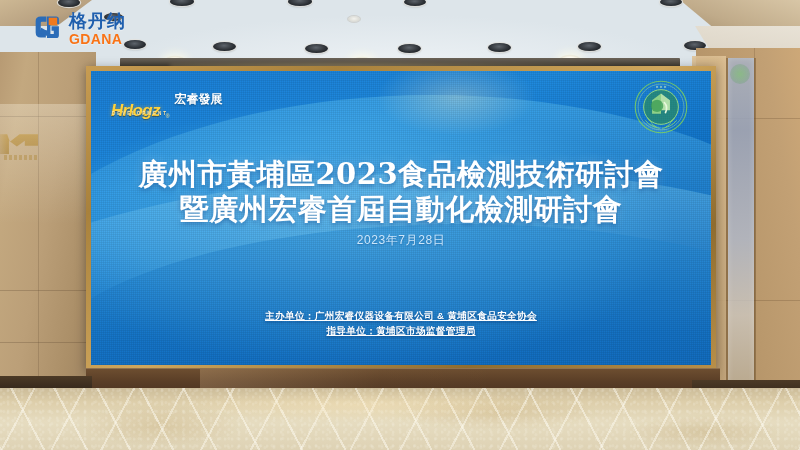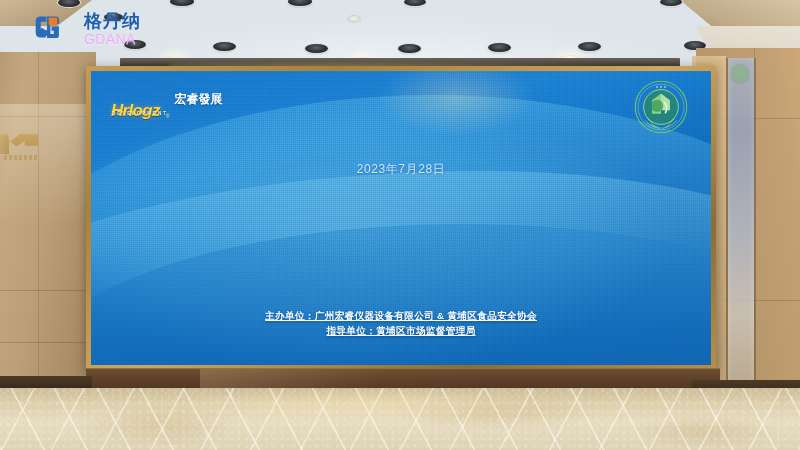--- a/index.html
+++ b/index.html
@@ -289,29 +289,29 @@
   }
   .floor-glow {
     position:absolute; left:180px; bottom:28px; width:360px; height:34px;
     background:radial-gradient(ellipse at center, rgba(255,235,190,.35), rgba(255,235,190,0) 72%);
     pointer-events:none;
   }
 
   
   .watermark {
     position:absolute; left:30px; top:12px; z-index:40;
-    display:flex; align-items:flex-start; gap:20px;
+    display:flex; align-items:flex-start; gap:5px;
   }
   .wm-text { display:flex; flex-direction:column; line-height:1; }
   .wm-cn {
     font-size:18px; font-weight:700; color:#1f5fae; letter-spacing:1px;
     text-shadow:0 1px 1px rgba(255,255,255,.45);
   }
   .wm-en {
-    font-size:14px; font-weight:400; color:#f0abfc; letter-spacing:.4px;
+    font-size:14px; font-weight:700; color:#f97316; letter-spacing:.4px;
     margin-top:2px; text-shadow:0 1px 1px rgba(255,255,255,.45);
   }
 </style>
 </head>
 <body>
 
 <div id="scene">
 
   <div class="backwall"></div>
 
@@ -404,20 +404,22 @@
           <path d="M50 26 L34 38 L34 62 L50 62 Z" fill="#a9e389" opacity=".8"></path>
           <circle cx="43" cy="48" r="11" fill="#3f9d55" opacity=".8"></circle>
           <path d="M56 42 q7 8 2 18" stroke="#e8f8dc" stroke-width="3" fill="none" stroke-linecap="round"></path>
           <g fill="#dff5c9" opacity=".85" font-family="DejaVu Sans, sans-serif" font-size="6">
             <text x="50" y="16" text-anchor="middle">★ ★ ★</text>
           </g>
         </svg>
       </div>
 
       <div class="screen-text">
+        <div class="title-cn">廣州市黃埔區2023食品檢測技術研討會</div>
+        <div class="title-cn">暨廣州宏睿首屆自動化檢測研討會</div>
         <div class="title-date">2023年7月28日</div>
       </div>
 
       <div class="org-block">
         <div class="org-line">主办单位：广州宏睿仪器设备有限公司 &amp; 黄埔区食品安全协会</div>
         <div class="org-line">指导单位：黄埔区市场监督管理局</div>
       </div>
 
     </div>
   </div>

